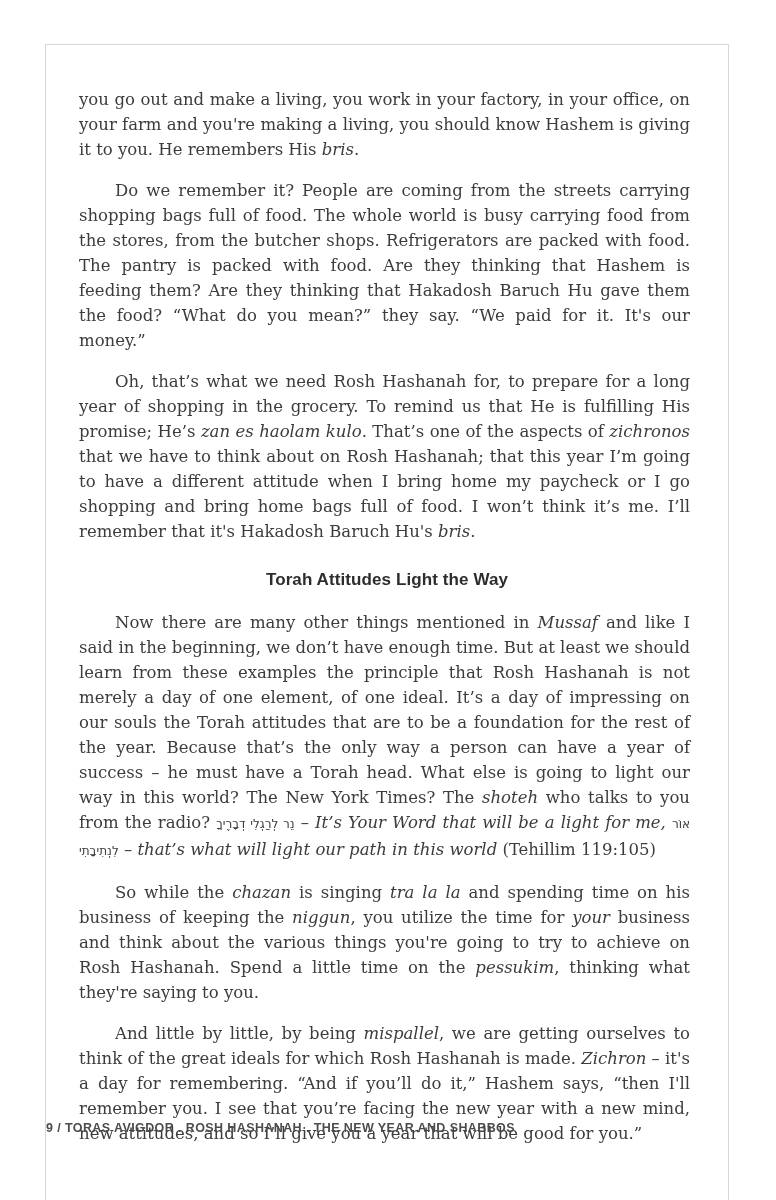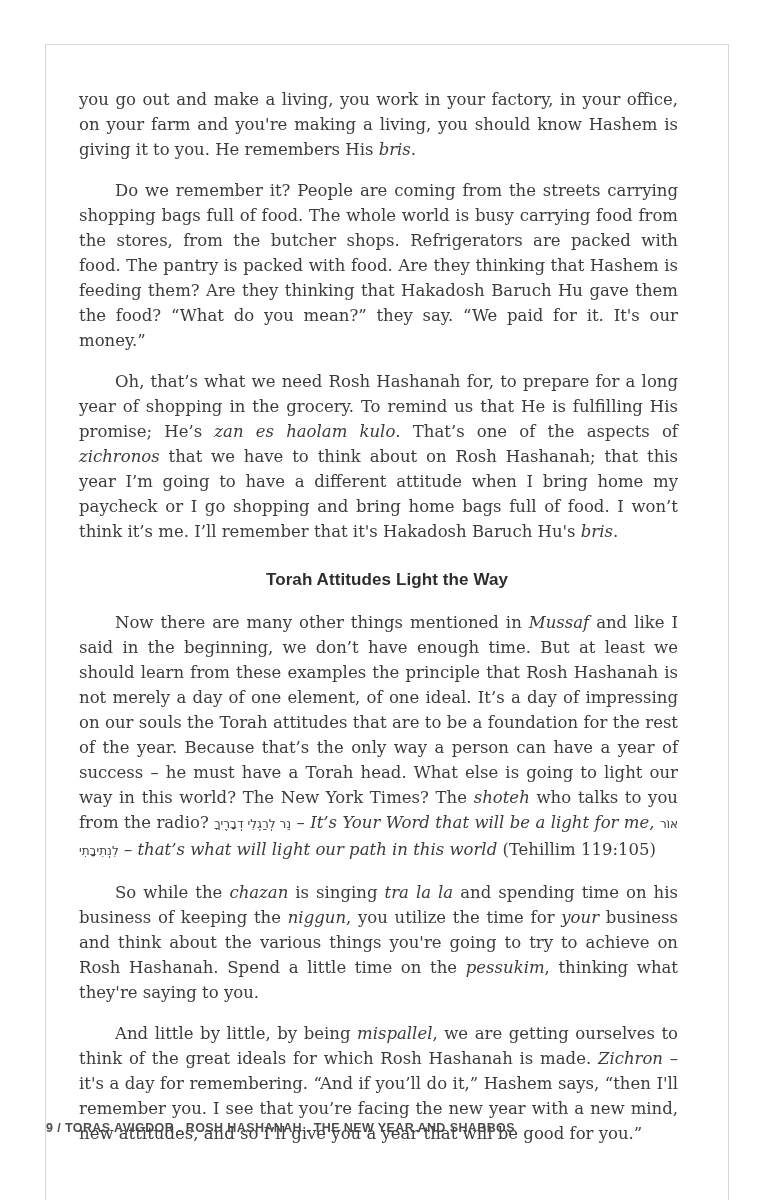--- a/index.html
+++ b/index.html
@@ -16,21 +16,21 @@
     font-family:"DejaVu Serif","Liberation Serif",serif;
   }
   .page{
     position:absolute;left:45px;top:44px;width:684px;height:1200px;
     box-sizing:border-box;
     background:var(--page-bg);
     border:1px solid var(--border-color);
     padding:42px 33px 0 33px;
   }
   .para{
-    margin:0 17px 16px 0;
+    margin:0 5px 16px 0;
     font-size:16.5px;line-height:25px;
     color:var(--text-color);
     text-align:justify;
   }
   .para.indent{text-indent:36px;}
   .run-normal{font-style:normal;}
   .run-italic{font-style:italic;}
   .run-hebrew{
     font-family:"DejaVu Sans","Liberation Sans",sans-serif;
     font-style:normal;font-size:12px;

